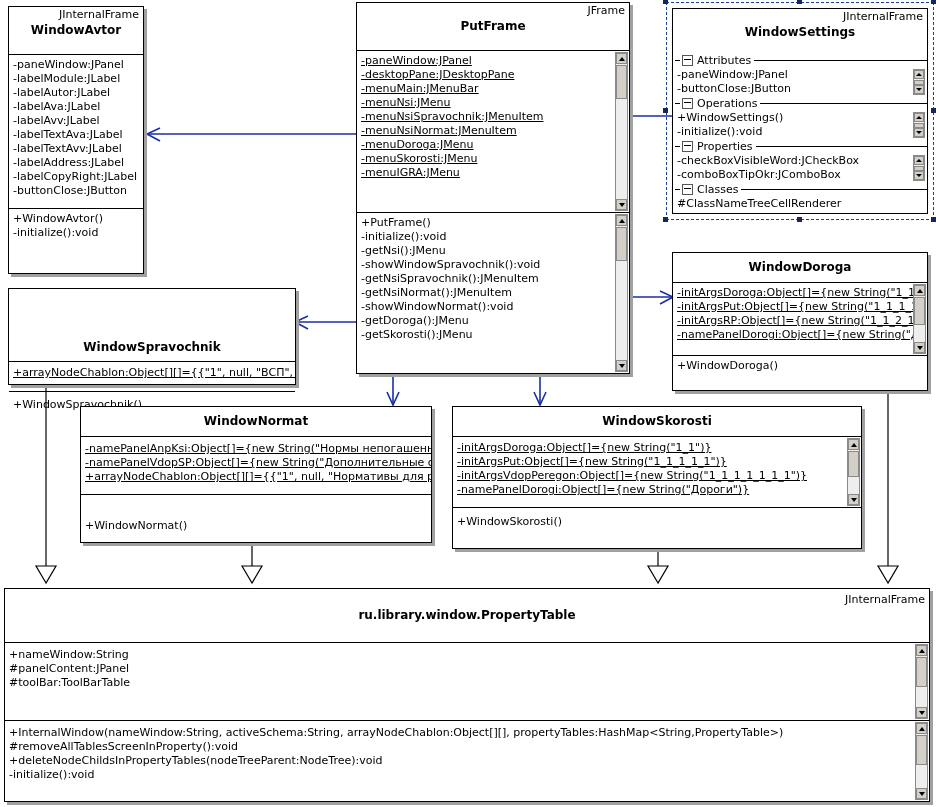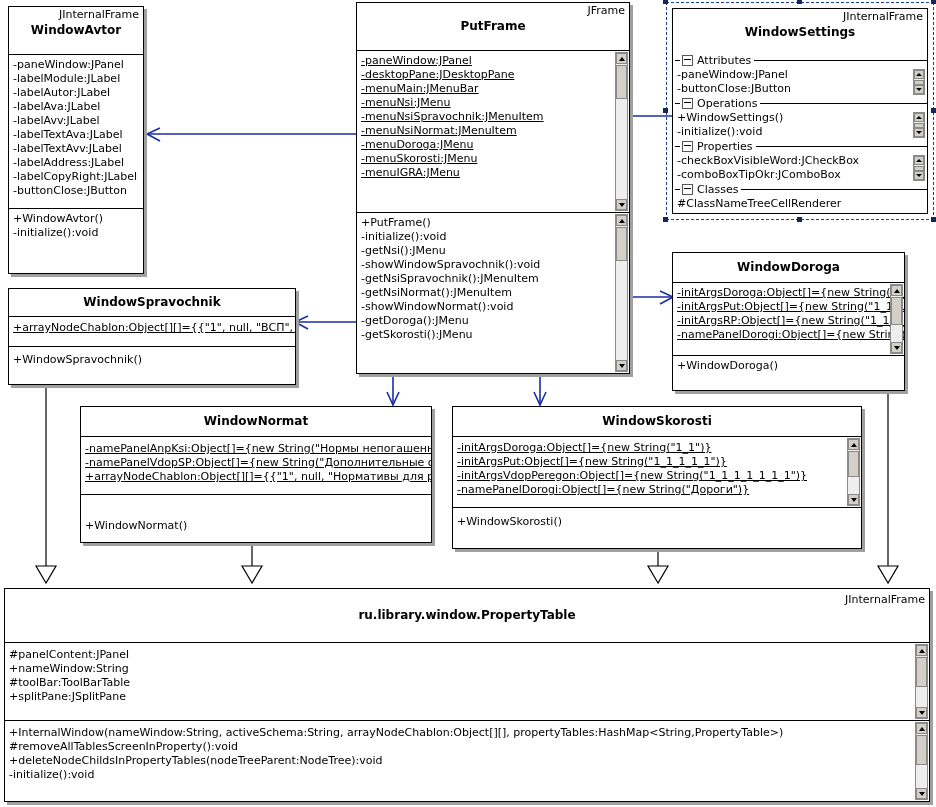--- a/index.html
+++ b/index.html
@@ -413,21 +413,21 @@
   <div class="sel-dash" style="left:666px; top:2px; width:268px; height:218px;"></div>
   <div class="handle" style="left:663px; top:-1px;"></div>
   <div class="handle" style="left:797px; top:-1px;"></div>
   <div class="handle" style="left:931px; top:-1px;"></div>
   <div class="handle" style="left:663px; top:108px;"></div>
   <div class="handle" style="left:931px; top:108px;"></div>
   <div class="handle" style="left:663px; top:217px;"></div>
   <div class="handle" style="left:797px; top:217px;"></div>
   <div class="handle" style="left:931px; top:217px;"></div>
 
-  <div class="umlbox" style="left:672px; top:252px; width:233px; height:139px;">
+  <div class="umlbox" style="left:672px; top:252px; width:256px; height:139px;">
     <div class="hdr" style="height:30px; padding-top:6px;">
       <div class="cname">WindowDoroga</div>
     </div>
     <div class="compart" style="height:73px;">
       <div class="feats" id="wd-attrs" style="width:238px;">
           <div class="feat stat">-initArgsDoroga:Object[]={new String("1_1")}</div>
           <div class="feat stat">-initArgsPut:Object[]={new String("1_1_1_1_1")}</div>
           <div class="feat stat">-initArgsRP:Object[]={new String("1_1_2_1_1")}</div>
           <div class="feat stat">-namePanelDorogi:Object[]={new String("Дороги")}</div>
         </div>
@@ -442,21 +442,21 @@
       </div>
     </div>
     <div class="compart last" style="height:34px;">
       <div class="feats" id="wd-ops">
           <div class="feat">+WindowDoroga()</div>
         </div>
     </div>
   </div>
 
   <div class="umlbox" style="left:8px; top:288px; width:288px; height:97px;">
-    <div class="hdr" style="height:28px; padding-top:5px;">
+    <div class="hdr" style="height:28px; padding-top:5px;margin-top:45px;">
       <div class="cname">WindowSpravochnik</div>
     </div>
     <div class="compart" style="height:30px;">
       <div class="feats" id="wsp-attrs" style="width:284px; padding-top:4px;">
           <div class="feat stat">+arrayNodeChablon:Object[][]={{"1", null, "ВСП", null}}</div>
         </div>
     </div>
     <div class="compart last" style="height:37px;">
       <div class="feats" id="wsp-ops" style="padding-top:6px;">
           <div class="feat">+WindowSpravochnik()</div>
@@ -510,24 +510,23 @@
     </div>
   </div>
 
   <div class="umlbox" style="left:4px; top:588px; width:926px; height:214px;">
     <div class="hdr" style="height:54px; padding-top:4px;">
       <div class="stereo">JInternalFrame</div>
       <div class="cname">ru.library.window.PropertyTable</div>
     </div>
     <div class="compart" style="height:78px;">
       <div class="feats" id="iw-attrs" style="width:904px; padding-top:5px;">
+          <div class="feat">+nameWindow:String</div>
           <div class="feat">#panelContent:JPanel</div>
-          <div class="feat">+nameWindow:String</div>
           <div class="feat">#toolBar:ToolBarTable</div>
-          <div class="feat">+splitPane:JSplitPane</div>
         </div>
       <div class="sb">
         <div class="arw up">
             <i></i>
           </div>
         <div class="thumb" style="top:12px; height:30px;"></div>
         <div class="arw dn">
             <i></i>
           </div>
       </div>

